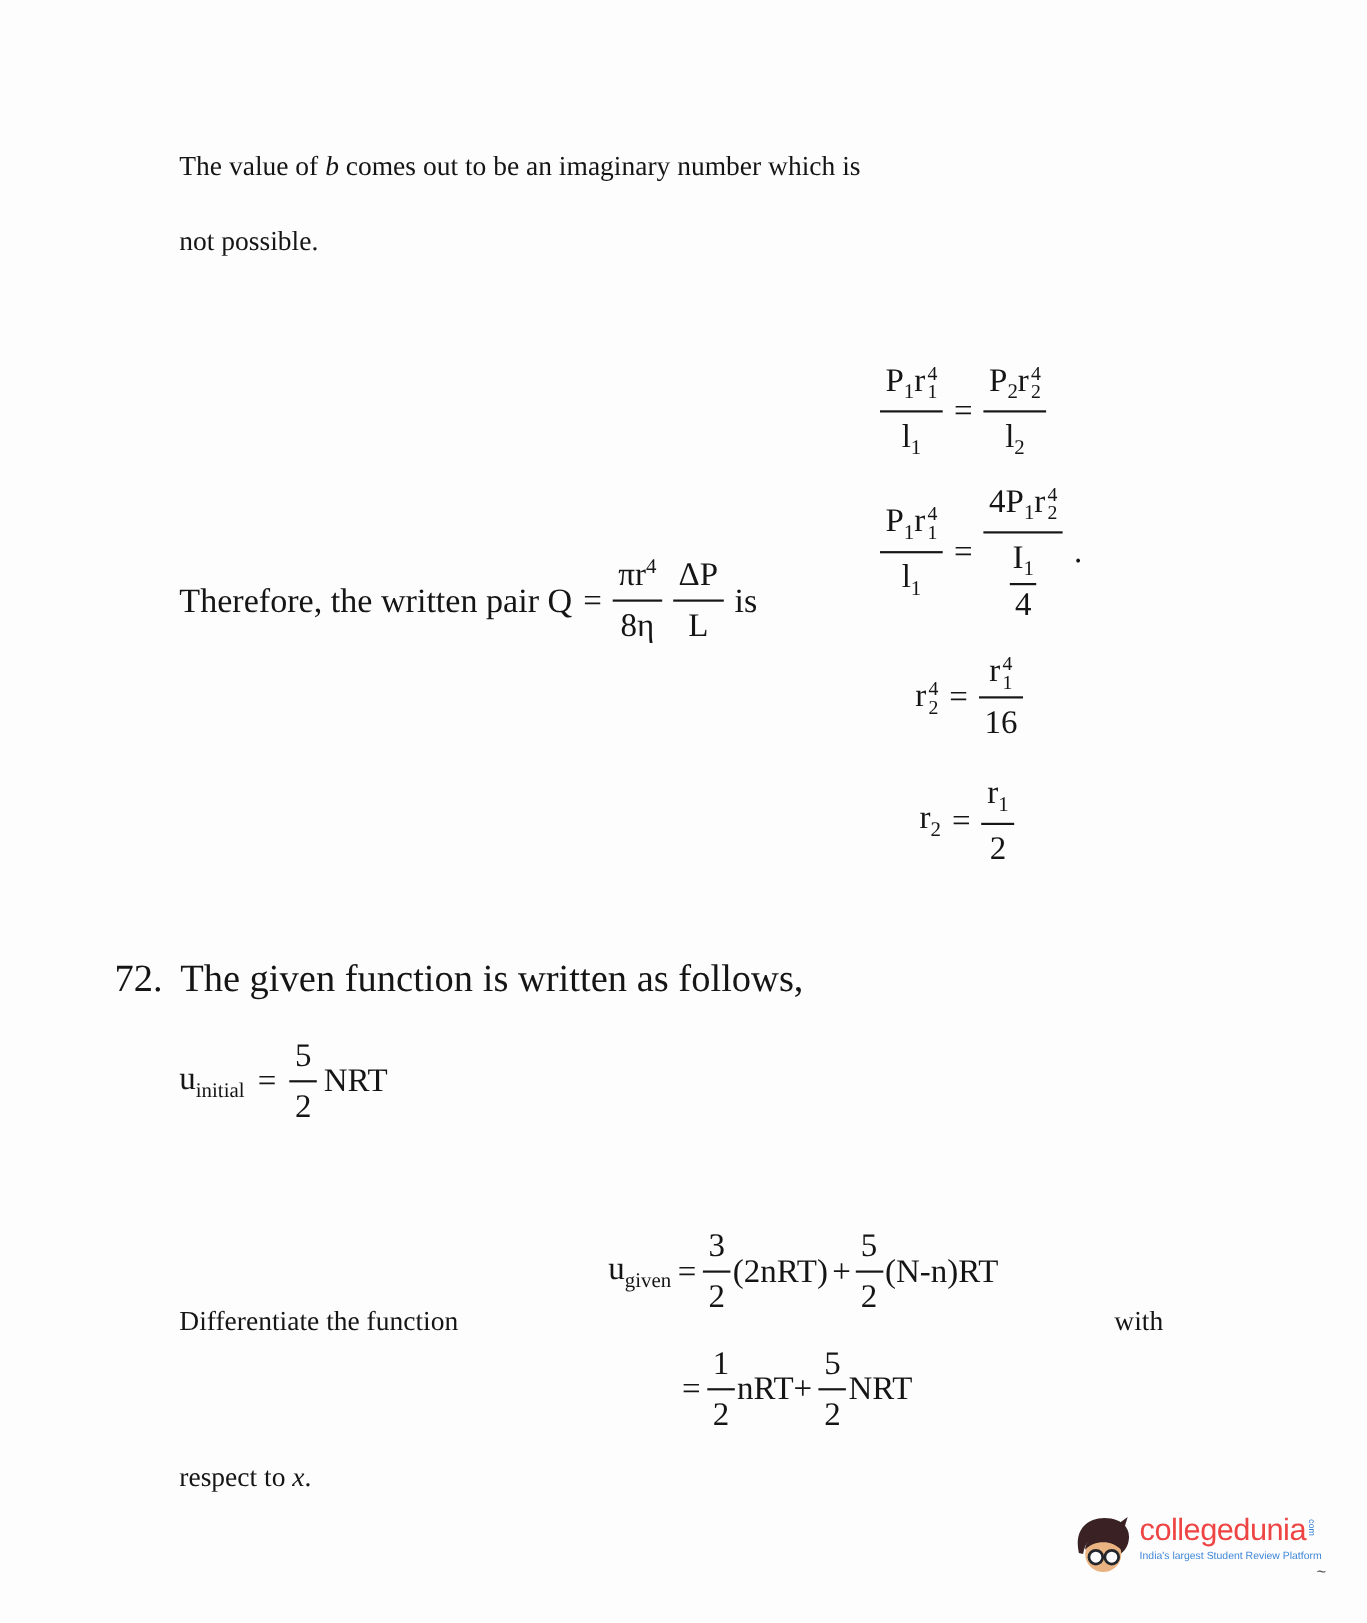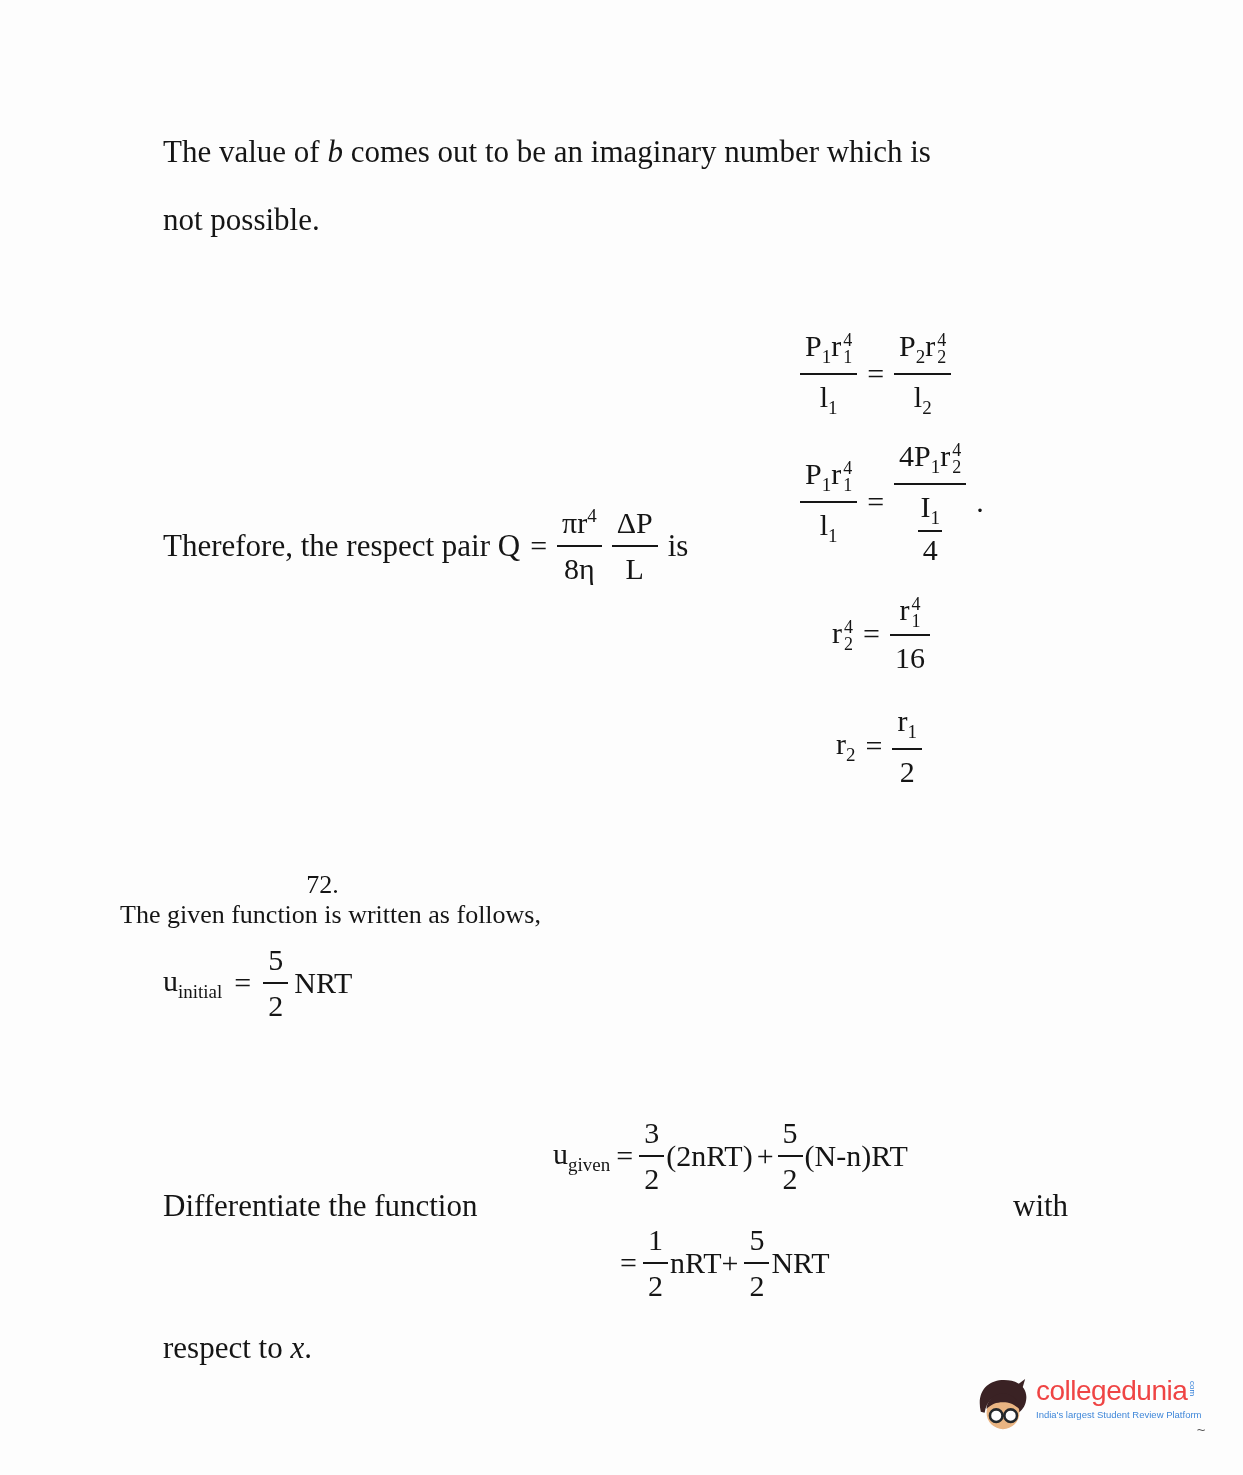--- a/index.html
+++ b/index.html
@@ -1,40 +1,40 @@
 <!DOCTYPE html>
 <html><head>
 <meta charset="utf-8">
 <style>
   * { margin:0; padding:0; box-sizing:border-box; }
   html,body { background:#ffffff; }
   body { width:1243px; height:1475px; font-family:"Liberation Serif", serif; color:#151515; }
   .page { position:relative; width:1243px; height:1475px; background:#fdfdfd; overflow:hidden; }
 
   .abs { position:absolute; }
-  .text31 { font-size:31px; }
+  .text31 { font-size:25px; }
   .tline { line-height:68px; white-space:nowrap; }
   .it { font-style:italic; }
 
   
   .row { position:absolute; display:flex; align-items:center; gap:10px; font-size:30px; white-space:nowrap; }
   .row.tight { gap:6px; }
   .term { display:inline-block; white-space:nowrap; }
   .sub { font-size:19px; vertical-align:-7px; }
   .sup { font-size:19px; vertical-align:11px; }
   .ss  { display:inline-flex; flex-direction:column; align-items:flex-start;
          font-size:18px; line-height:0.95; vertical-align:middle; margin-left:2px; }
 
   .frac { display:inline-flex; flex-direction:column; align-items:center; }
   .frac .num, .frac .den { padding:0 5px; line-height:1.2; white-space:nowrap; }
   .frac .bar { align-self:stretch; height:0; border-top:2.4px solid #161616; margin:4px 0; }
   .frac.inner .num, .frac.inner .den { padding:0 2px; line-height:1.05; }
   .frac.inner .bar { margin:2px 0; border-top-width:2.2px; }
 
-  .q72row { position:absolute; display:flex; align-items:center; font-size:26px;flex-direction:column; }
+  .q72row { position:absolute; display:flex; align-items:flex-end; font-size:35px; }
   .q72row .qtext { margin-left:16px; }
 
   
   .logo { position:absolute; left:975px; top:1376px; display:flex; align-items:flex-start; gap:7px;
           font-family:"Liberation Sans", sans-serif; }
   .logo-text { display:flex; flex-direction:column; position:relative; }
   .brandrow { display:flex; align-items:flex-start; }
   .brand { font-size:28px; font-weight:normal; color:#ef4444; letter-spacing:-0.5px; line-height:1.1; }
   .suffix { font-size:8px; color:#2e7cd7; writing-mode:vertical-rl; margin-top:5px; margin-left:1px; line-height:1; }
   .tagline { font-size:9.5px; color:#3f87d9; margin-top:2px; white-space:nowrap;text-align:right; }
@@ -91,21 +91,21 @@
           <span class="num term"><span>I</span><span class="sub">1</span></span>
           <span class="bar"></span>
           <span class="den term">4</span>
         </span>
       </span>
     </span>
     <span class="term">.</span>
   </div>
 
   <div class="row" style="left:163px; top:505px;">
-    <span class="term" style="font-size:31px;">Therefore, the respect pair Q</span>
+    <span class="term" style="font-size:31px;">Therefore, the written pair Q</span>
     <span class="term">=</span>
     <span class="frac">
       <span class="num term"><span>πr</span><span class="sup">4</span></span>
       <span class="bar"></span>
       <span class="den term">8η</span>
     </span>
     <span class="frac">
       <span class="num term">ΔP</span>
       <span class="bar"></span>
       <span class="den term">L</span>

